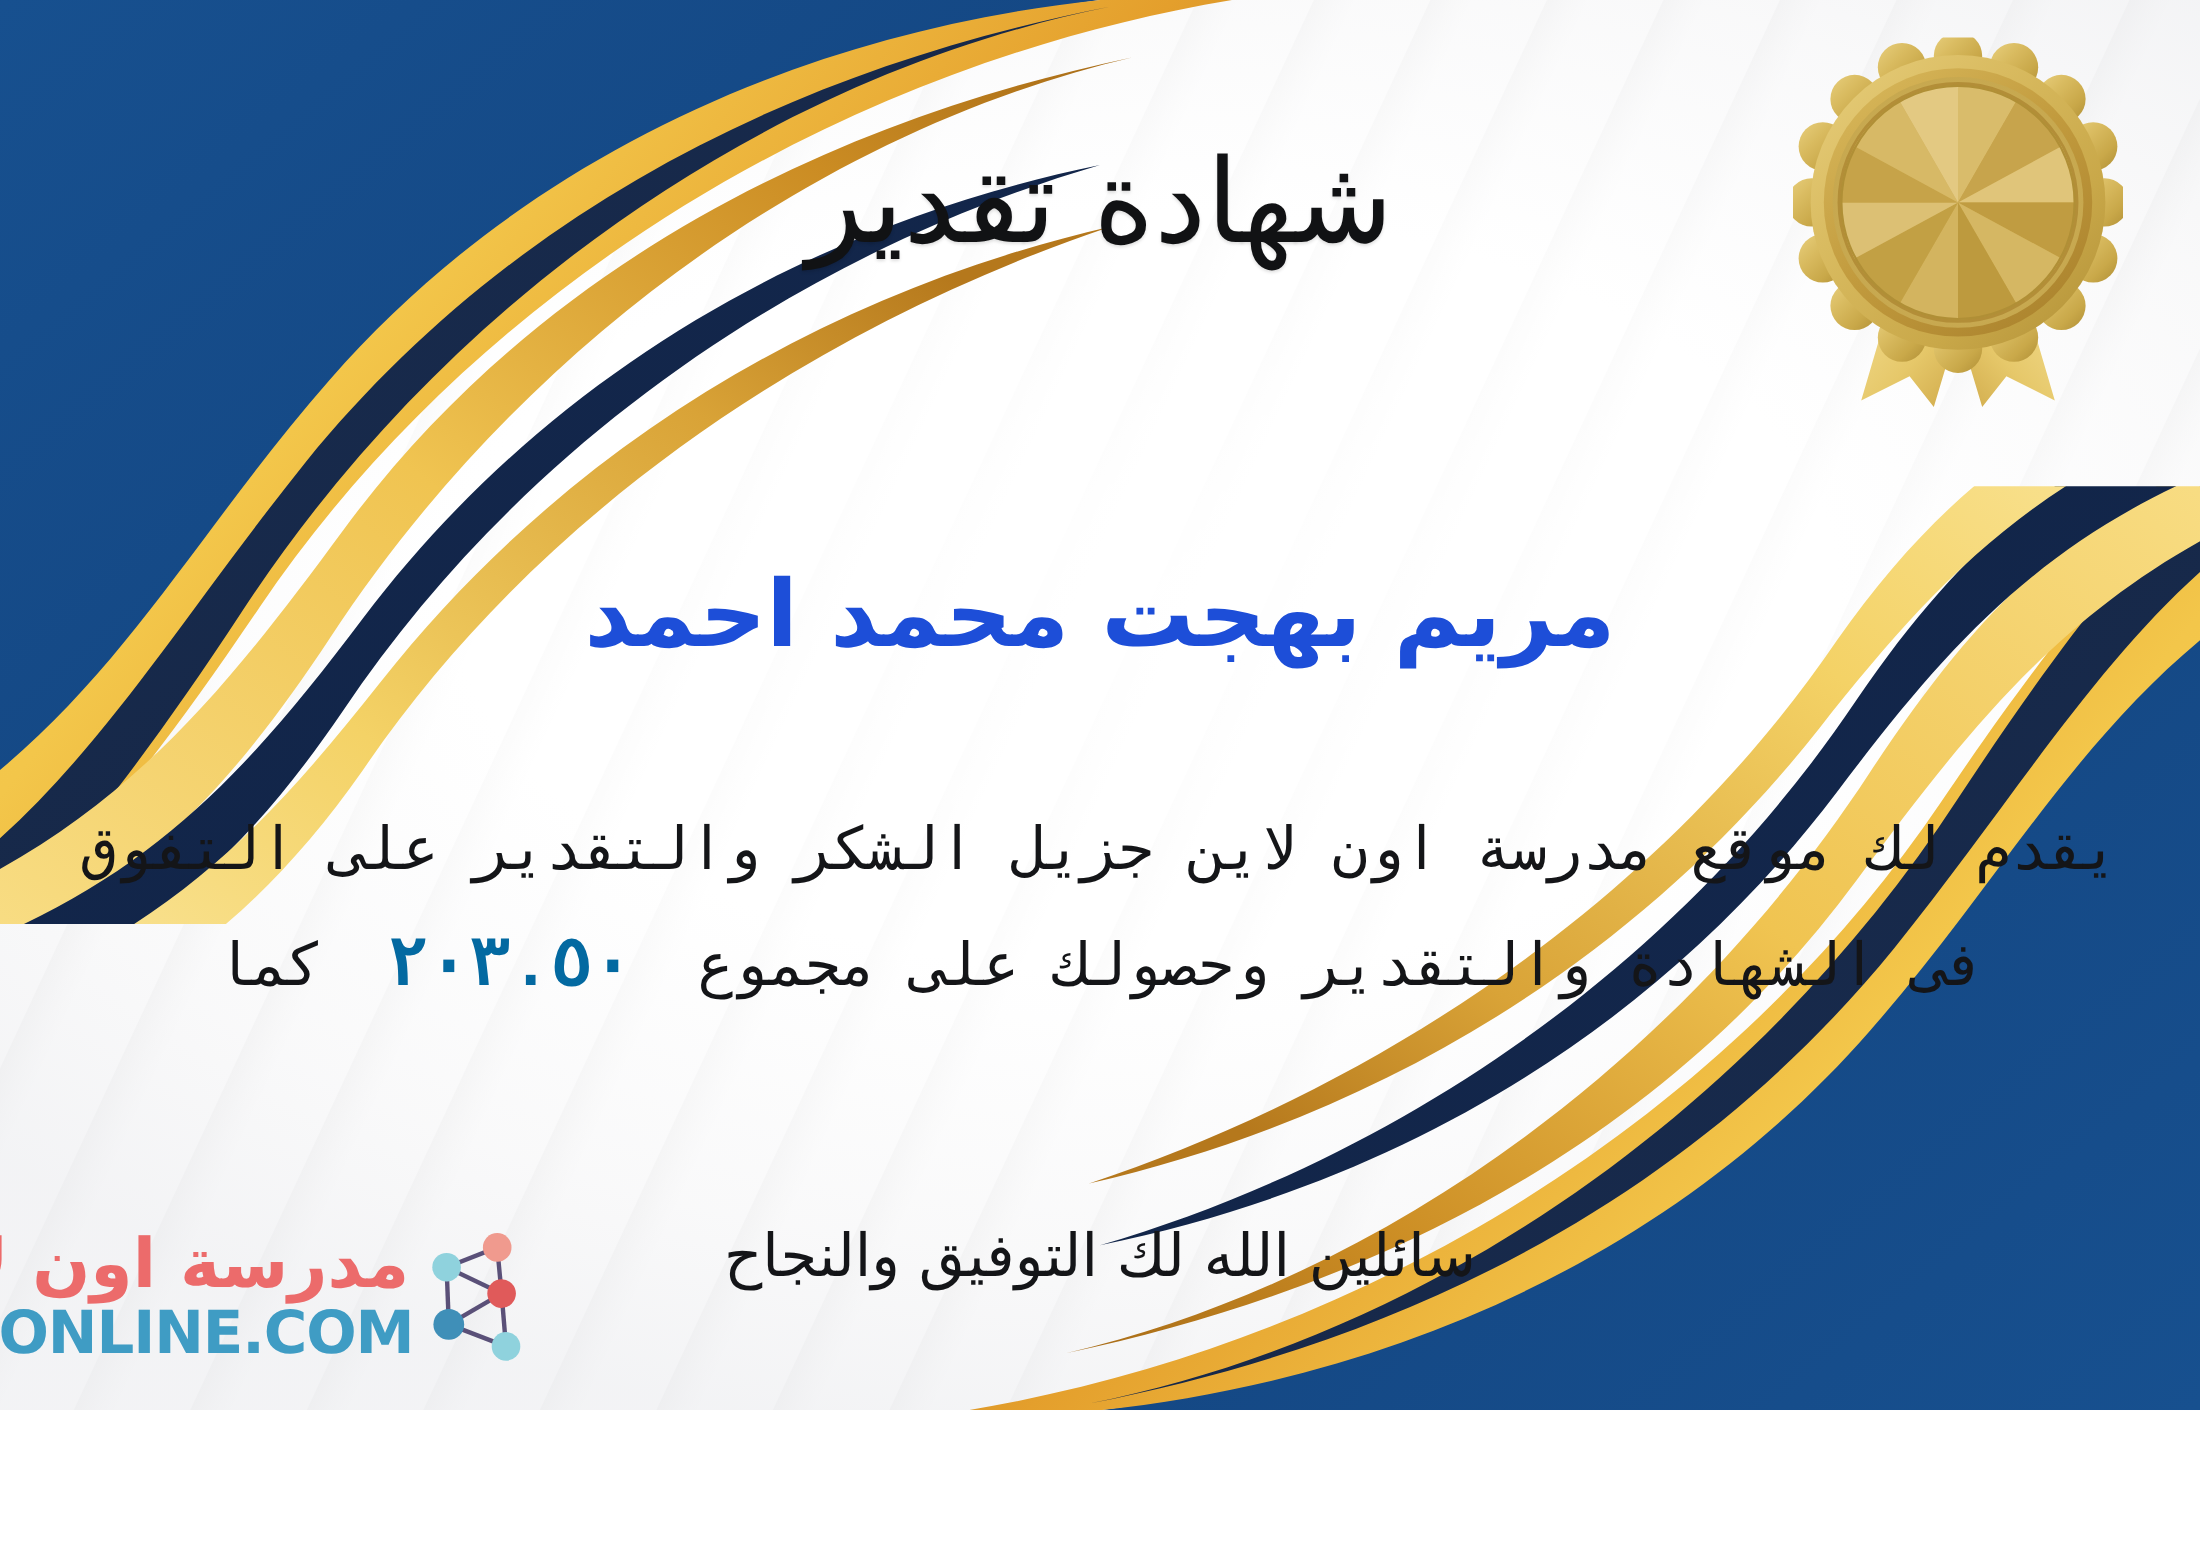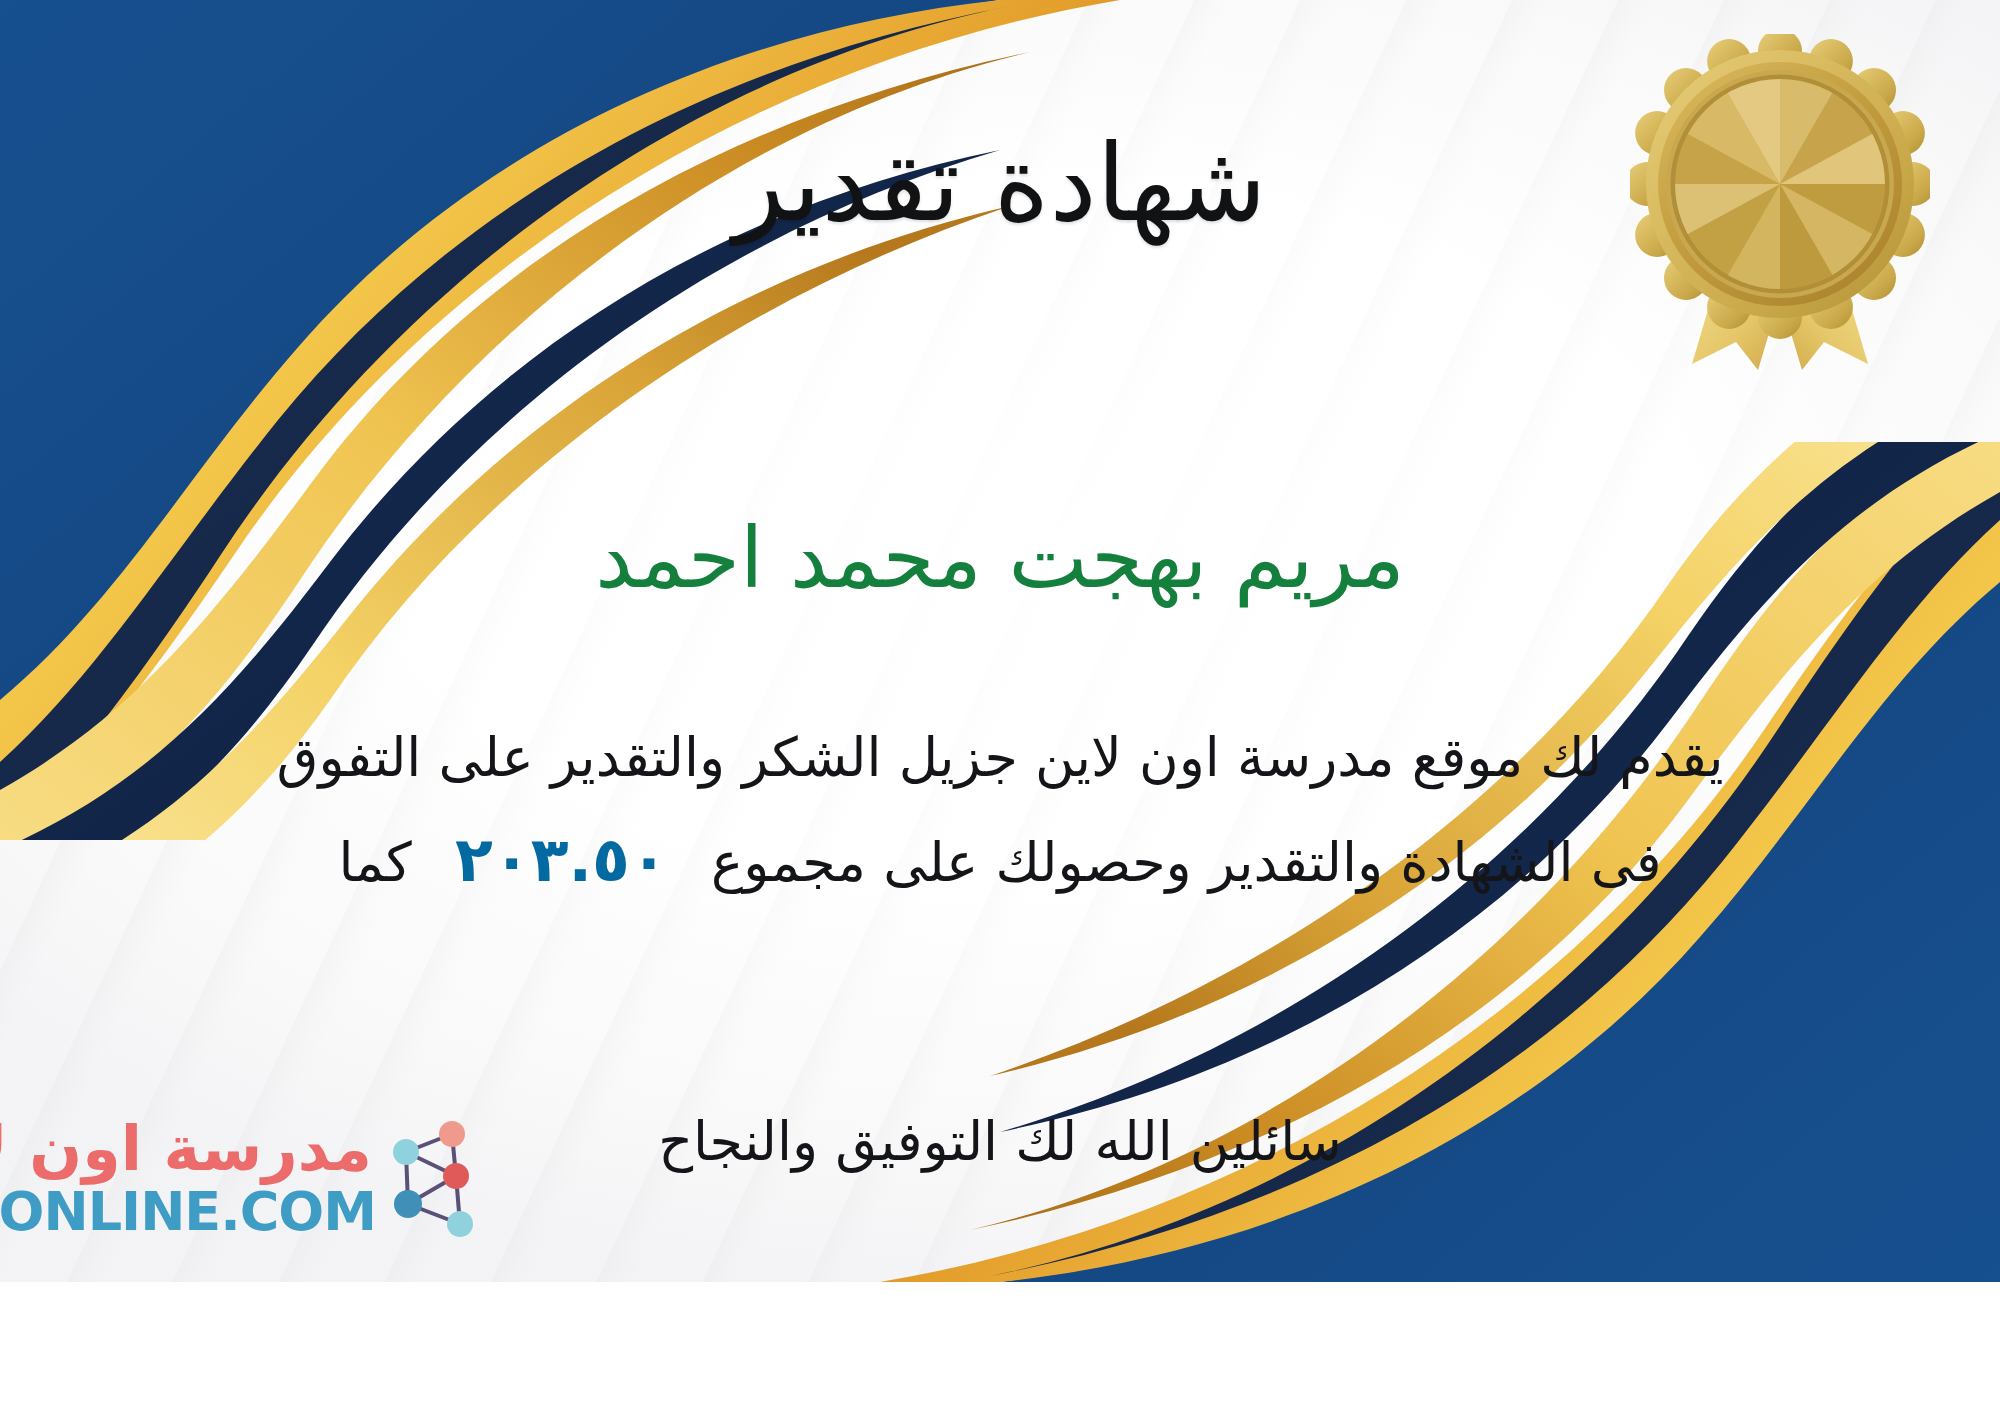--- a/index.html
+++ b/index.html
@@ -61,32 +61,33 @@
     font-weight:400;
     color:#111214;
     letter-spacing:-1px;
     line-height:1.05;
     text-shadow:0 2px 3px rgba(0,0,0,0.13);
   }
   .recipient{
     position:absolute;
     top:512px;left:0;right:0;
     font-size:84px;
-    font-weight:400;
-    color:#15803d;
+    font-weight:700;
+    color:#1d4ed8;
     line-height:1.1;
     letter-spacing:0px;
   }
   .body-block{
     position:absolute;
-    top:716px;left:60px;right:60px;
+    top:735px;left:60px;right:60px;
     font-size:54px;
     font-weight:400;
     color:#141518;
     line-height:1.55;
+    font-family:Liberation Mono, monospace;
   }
   .body-line{
     display:block;
     white-space:nowrap;
     margin-bottom:12px;
   }
   .grade{
     color:#0369a1;
     font-weight:700;
     font-size:62px;

